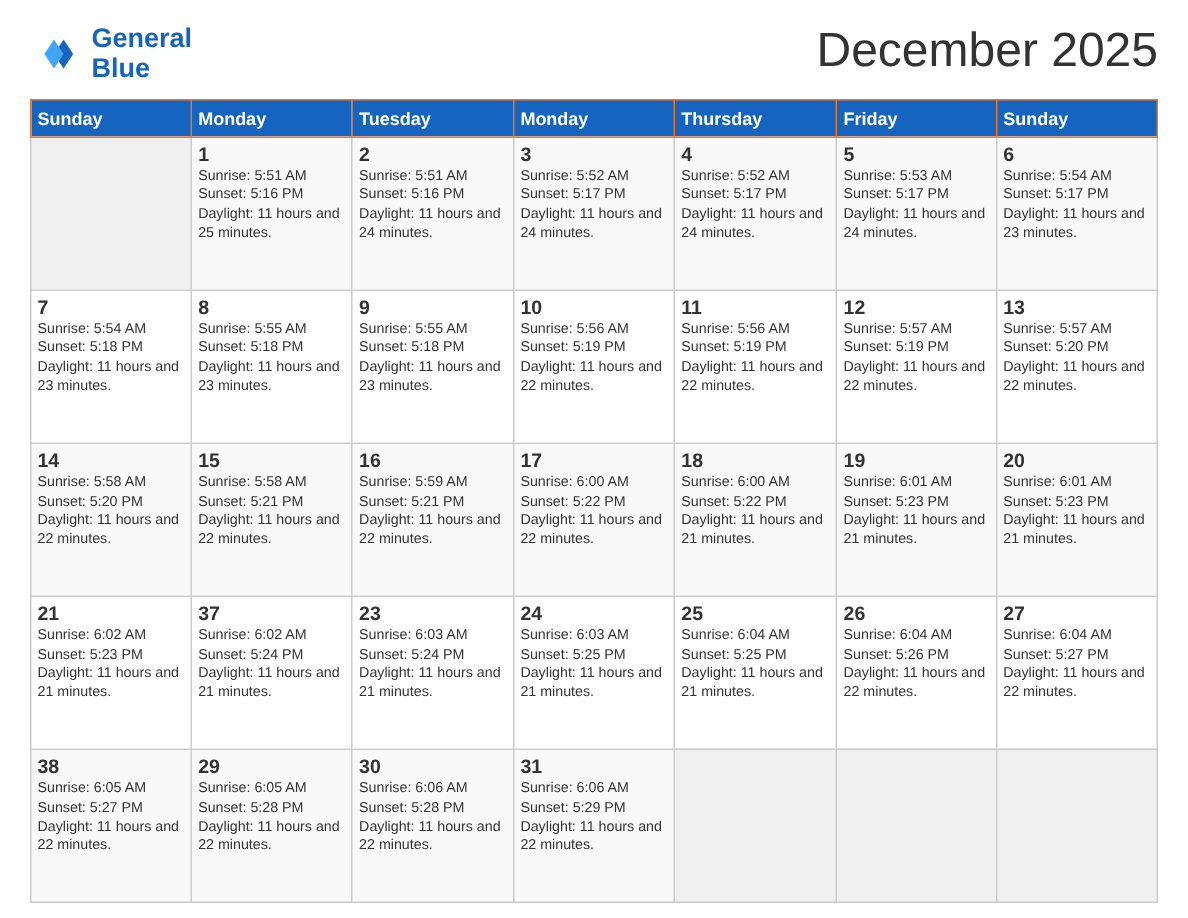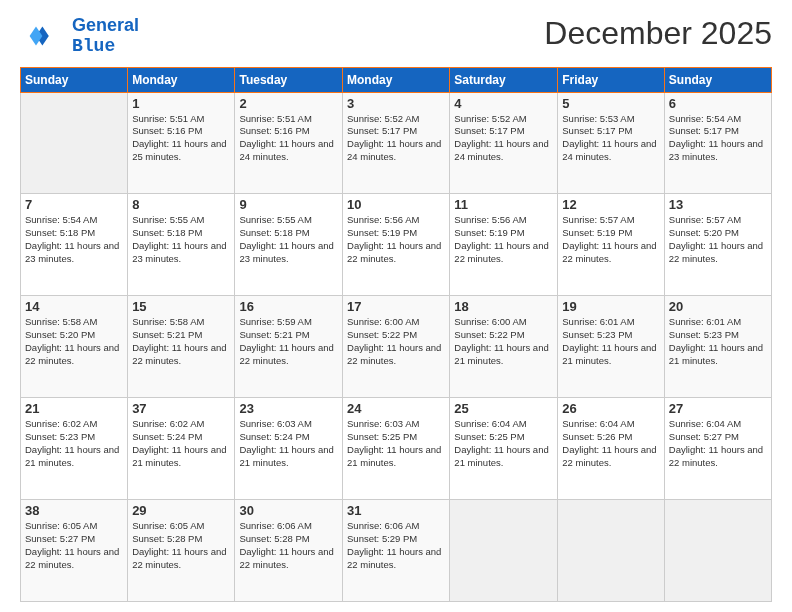--- a/index.html
+++ b/index.html
@@ -19,21 +19,21 @@
     }
     .header {
       display: flex;
       justify-content: space-between;
       align-items: flex-start;
       margin-bottom: 10px;
     }
     .logo {
       display: flex;
       align-items: center;
-      gap: 20px;
+      gap: 9px;
     }
     .logo-text {
       font-size: 18px;
       font-weight: bold;
       color: #333;
       line-height: 1.1;
     }
     .logo-text span {
       color: #1565c0;
     }
@@ -104,36 +104,36 @@
 
 <div class="page">
   <div class="header">
     <div class="logo">
       <svg class="logo-icon" viewBox="0 0 40 40">
         <polygon points="28,8 36,20 28,32 20,20" fill="#1565c0"></polygon>
         <polygon points="20,8 28,20 20,32 12,20" fill="#42a5f5"></polygon>
       </svg>
       <div class="logo-text">
         <span>General</span><br>
-        <span style="color:#1565c0;font-family:Liberation Mono, monospace;">Blue</span>
+        <span style="color:#1565c0;">Blue</span>
       </div>
     </div>
     <div class="title-block">
       <div class="month-title">December 2025</div>
     </div>
   </div>
 
   <table class="calendar-table">
     <thead>
       <tr>
         <th>Sunday</th>
         <th>Monday</th>
         <th>Tuesday</th>
         <th>Monday</th>
-        <th>Saturday</th>
+        <th>Thursday</th>
         <th>Friday</th>
         <th>Sunday</th>
       </tr>
     </thead>
     <tbody id="calendar-body">
     <tr>
           <td class="empty-cell"></td>
           <td><span class="day-num">1</span>
         <span class="cell-text">Sunrise: 5:51 AM<br>Sunset: 5:16 PM<br>Daylight: 11 hours and 25 minutes.</span></td>
           <td><span class="day-num">2</span>

